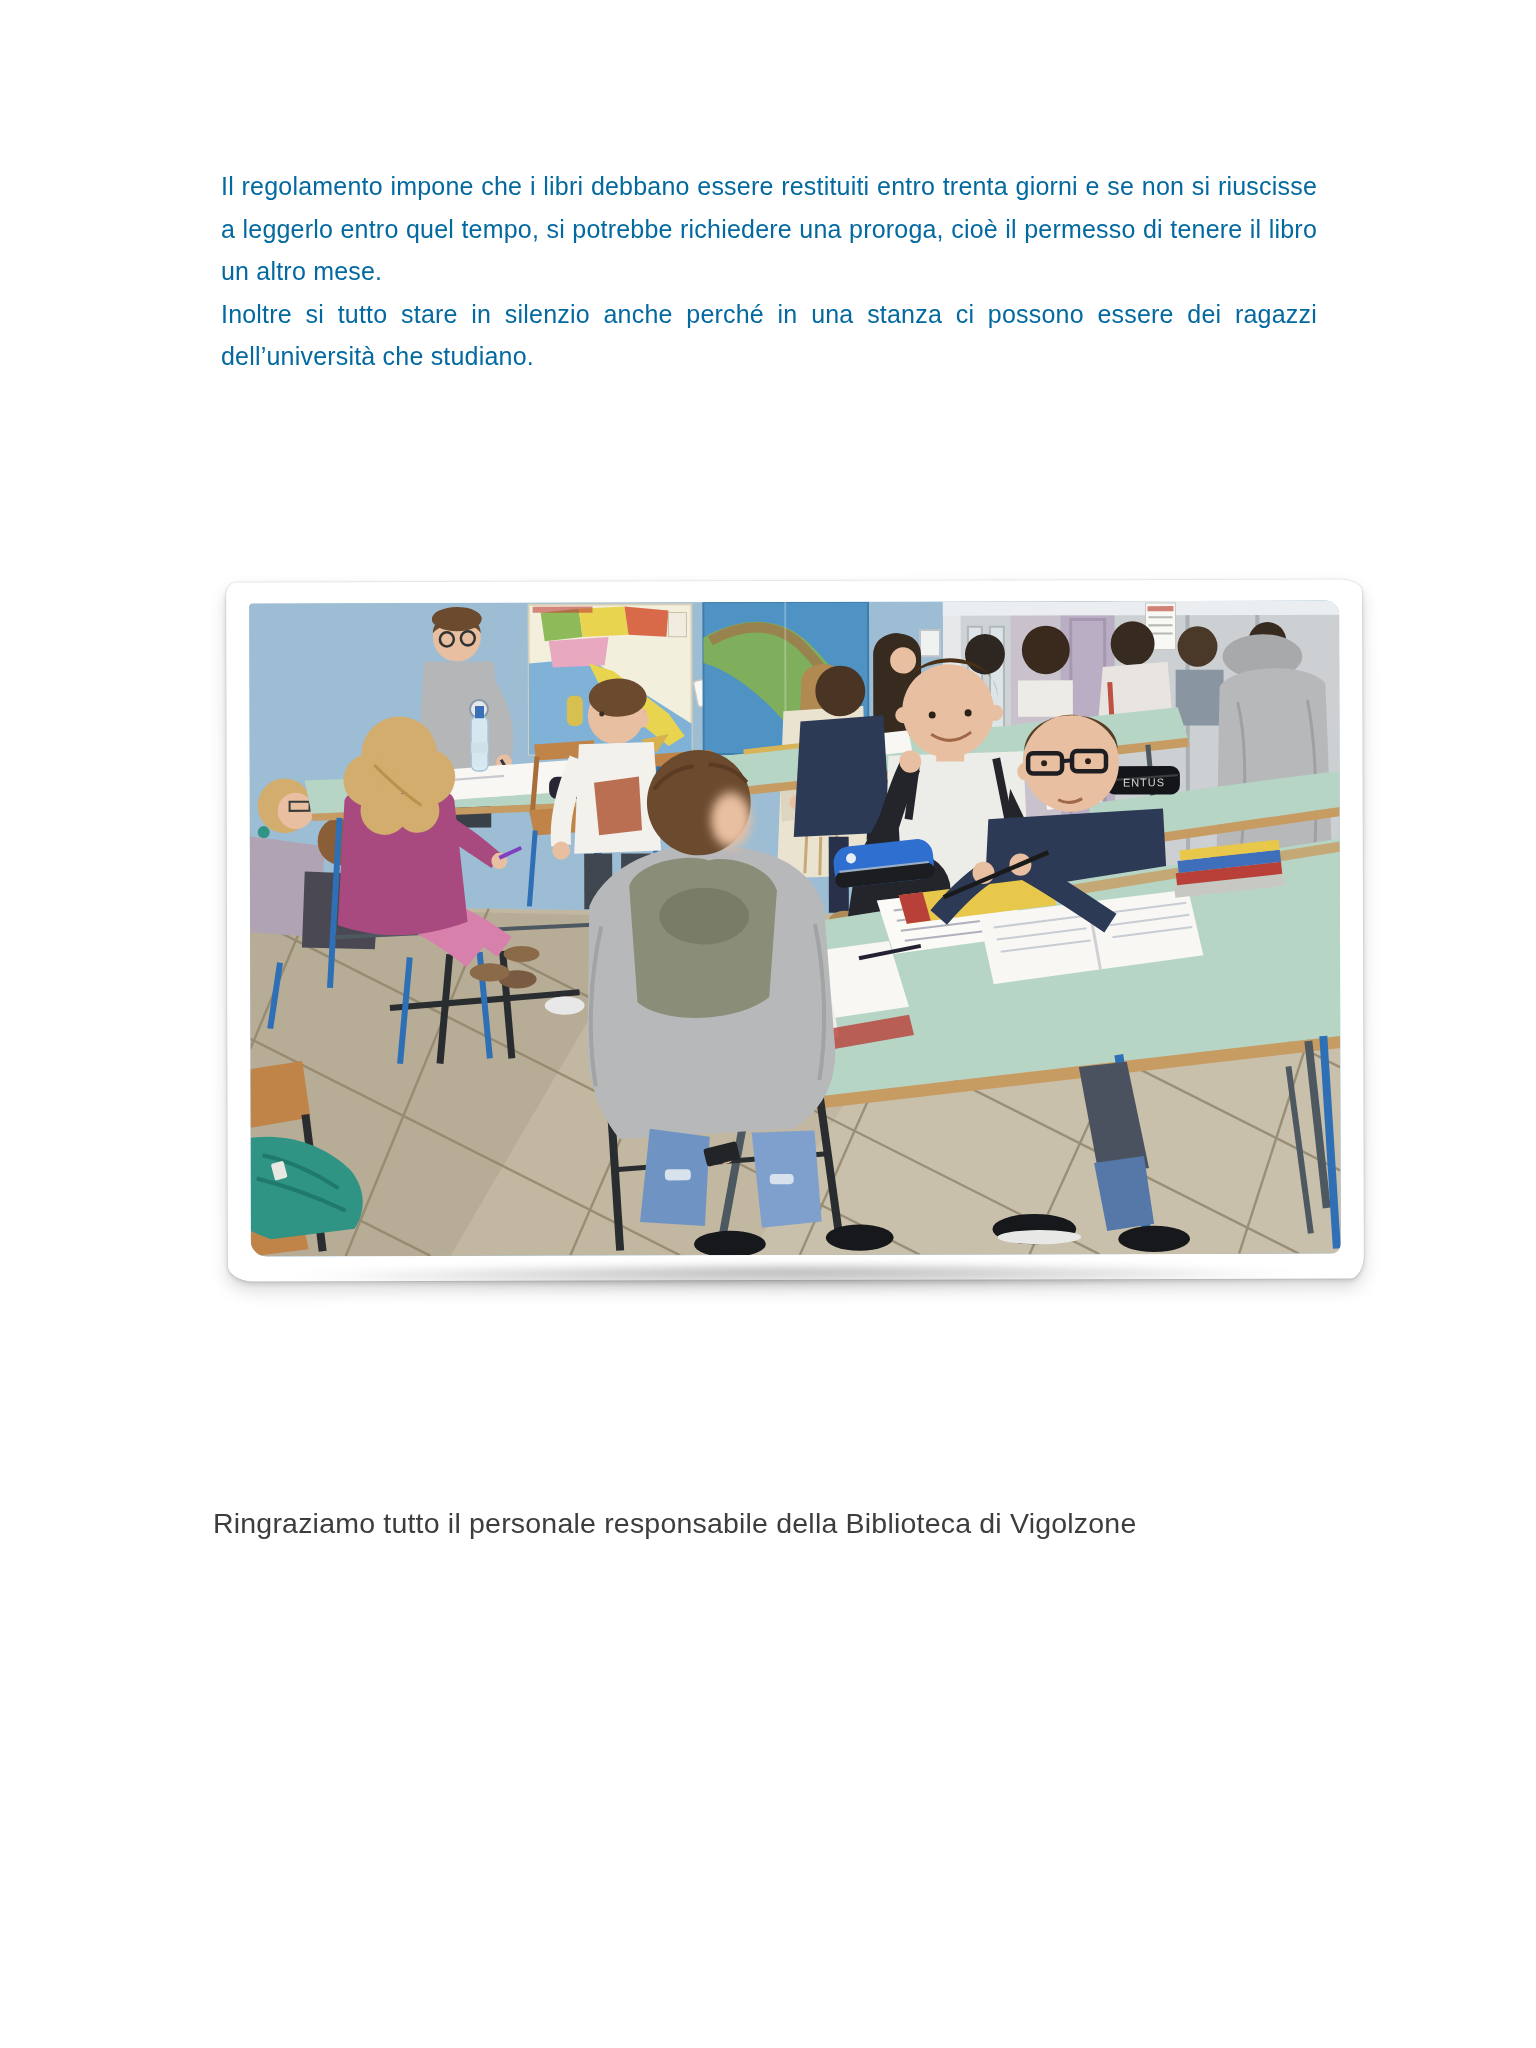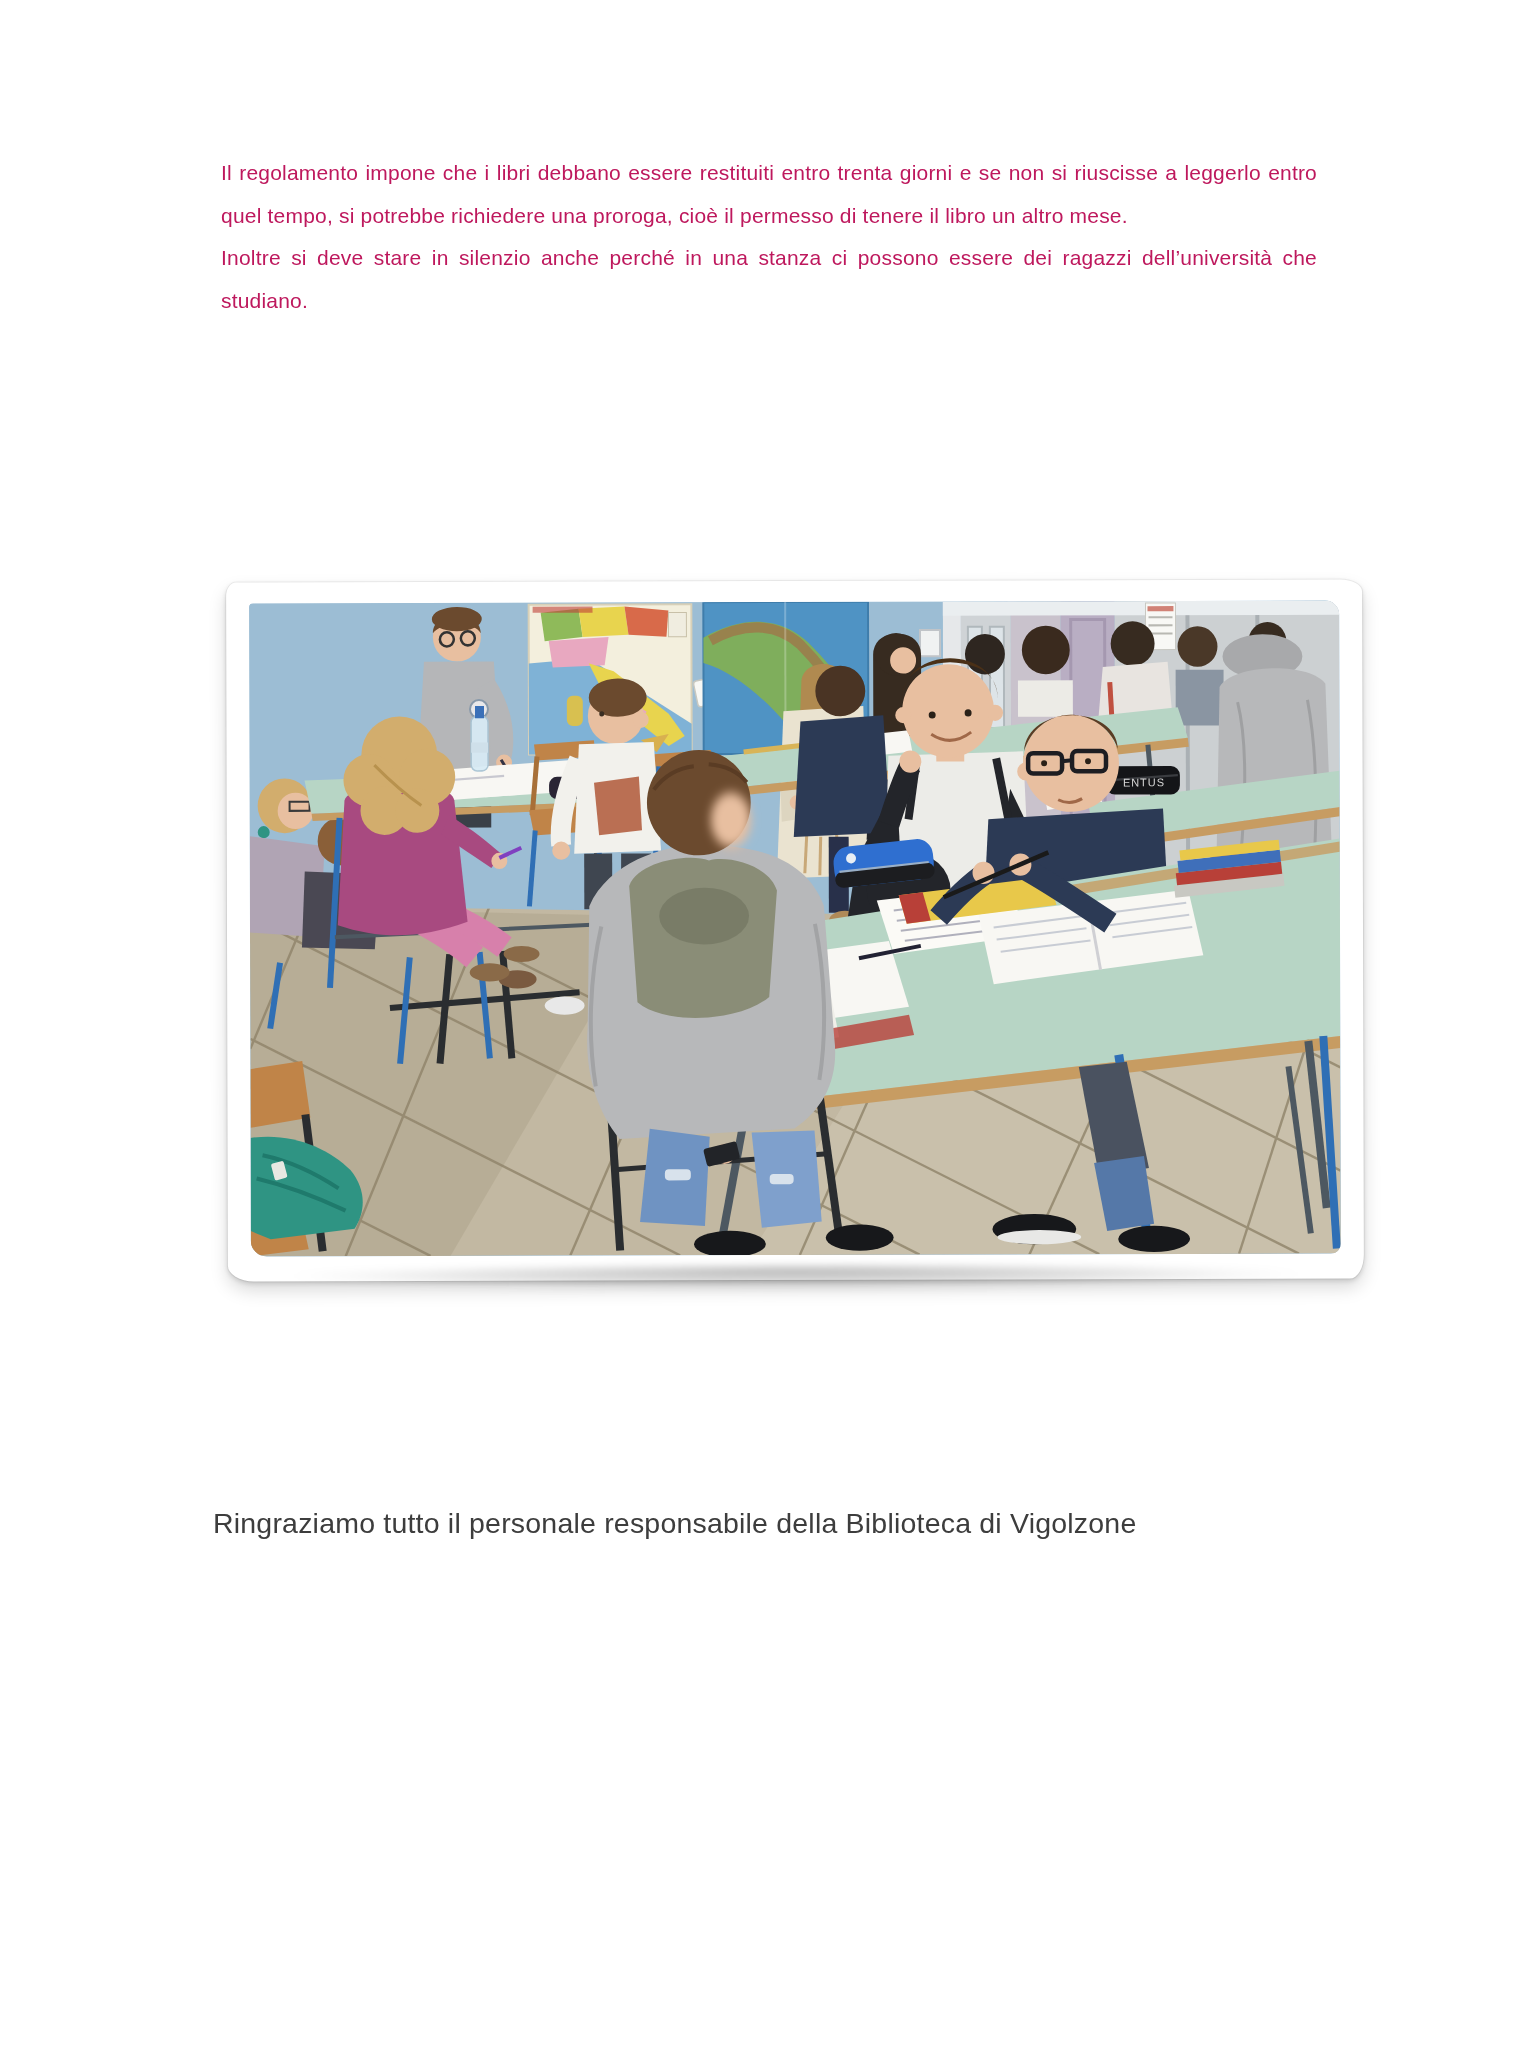--- a/index.html
+++ b/index.html
@@ -1,19 +1,19 @@
 <!DOCTYPE html>
 <html style="--wall_blue: #9cbdd4; --floor: #c2b8a2; --grout: #8f8369; --desk_top: #b7d5c5; --desk_edge: #c79c62; --chair_wood: #c08448; --leg_blue: #2f6fb5; --metal: #4d5861; --paper: #f8f7f3; --skin: #e8bfa0; --hair_brown: #6b4a2e; --hair_dark: #372b20; --hair_blonde: #d2ad6d; --hoodie_gray: #b7b8ba; --camo: #8a8d77; --jeans: #6f93c2; --magenta: #a84a80; --pink: #d780ab; --navy: #2c3a55; --black_top: #23252a; --vest_white: #ecece8; --cream: #eae3d0; --sweater_gray: #b5b6b8; --towel: #2f9483; --pencil_blue: #2f6fd0; --shirt_white: #f2f1ec; --map_sea: #7fb2d6; --map_paper: #f3efdd; --phys_sea: #4f93c4; --phys_land: #7fae5c; --phys_mtn: #9c7a4a; --book_yellow: #e8c84a; --book_red: #b84038;"><head>
 <meta charset="utf-8">
 <style>
   html,body{margin:0;padding:0;background:#ffffff;}
   #page{position:relative;width:1536px;height:2048px;background:#ffffff;overflow:hidden;
         font-family:"Liberation Sans","DejaVu Sans",sans-serif;}
-  .body-text{position:absolute;left:221px;top:152px;width:1096px;
-             font-size:21px;line-height:42.5px;font-weight:300;color:#be185d;
+  .body-text{position:absolute;left:221px;top:165px;width:1096px;
+             font-size:25px;line-height:42.5px;font-weight:300;color:#0369a1;
              text-align:justify;letter-spacing:.2px;}
   .body-text p{margin:0;}
   .caption{position:absolute;left:213px;top:1507px;width:1200px;
            font-size:28.5px;font-weight:300;color:#3d3d3d;letter-spacing:.2px;}
   .photo-frame{position:absolute;left:227px;top:581px;width:1136px;height:699px;
                background:#ffffff;box-sizing:border-box;padding:21px 23px 25px 23px;
                border-radius:10px 22px 14px 26px / 14px 12px 24px 16px;
                box-shadow:0 0 0 1px rgba(0,0,0,.05),0 2px 5px rgba(0,0,0,.14),0 9px 18px rgba(0,0,0,.15);
                transform:rotate(-.15deg);}
   .photo-frame::after{content:"";position:absolute;left:14px;right:14px;bottom:-11px;height:24px;
@@ -37,21 +37,21 @@
   .f-psea{fill:var(--phys_sea)}.f-pland{fill:var(--phys_land)}.s-pmtn{stroke:var(--phys_mtn)}
   .f-byellow{fill:var(--book_yellow)}.f-bred{fill:var(--book_red)}
 </style>
 </head>
 <body>
 
 <div id="page">
 
   <div class="body-text">
     <p>Il regolamento impone che i libri debbano essere restituiti entro trenta giorni e se non si riuscisse a leggerlo entro quel tempo, si potrebbe richiedere una proroga, cioè il permesso di tenere il libro un altro mese.</p>
-    <p>Inoltre si deve stare in silenzio anche perché in una stanza ci possono essere dei ragazzi dell’università che studiano.</p>
+    <p>Inoltre si tutto stare in silenzio anche perché in una stanza ci possono essere dei ragazzi dell’università che studiano.</p>
   </div>
 
   <div class="photo-frame">
     <div class="photo-img">
       <svg viewBox="0 0 1092 645" preserveAspectRatio="none" aria-hidden="true">
         <defs>
           <filter id="blur4" x="-40%" y="-40%" width="180%" height="180%">
               <feGaussianBlur stdDeviation="5"></feGaussianBlur>
             </filter>
           <clipPath id="floorClip">

